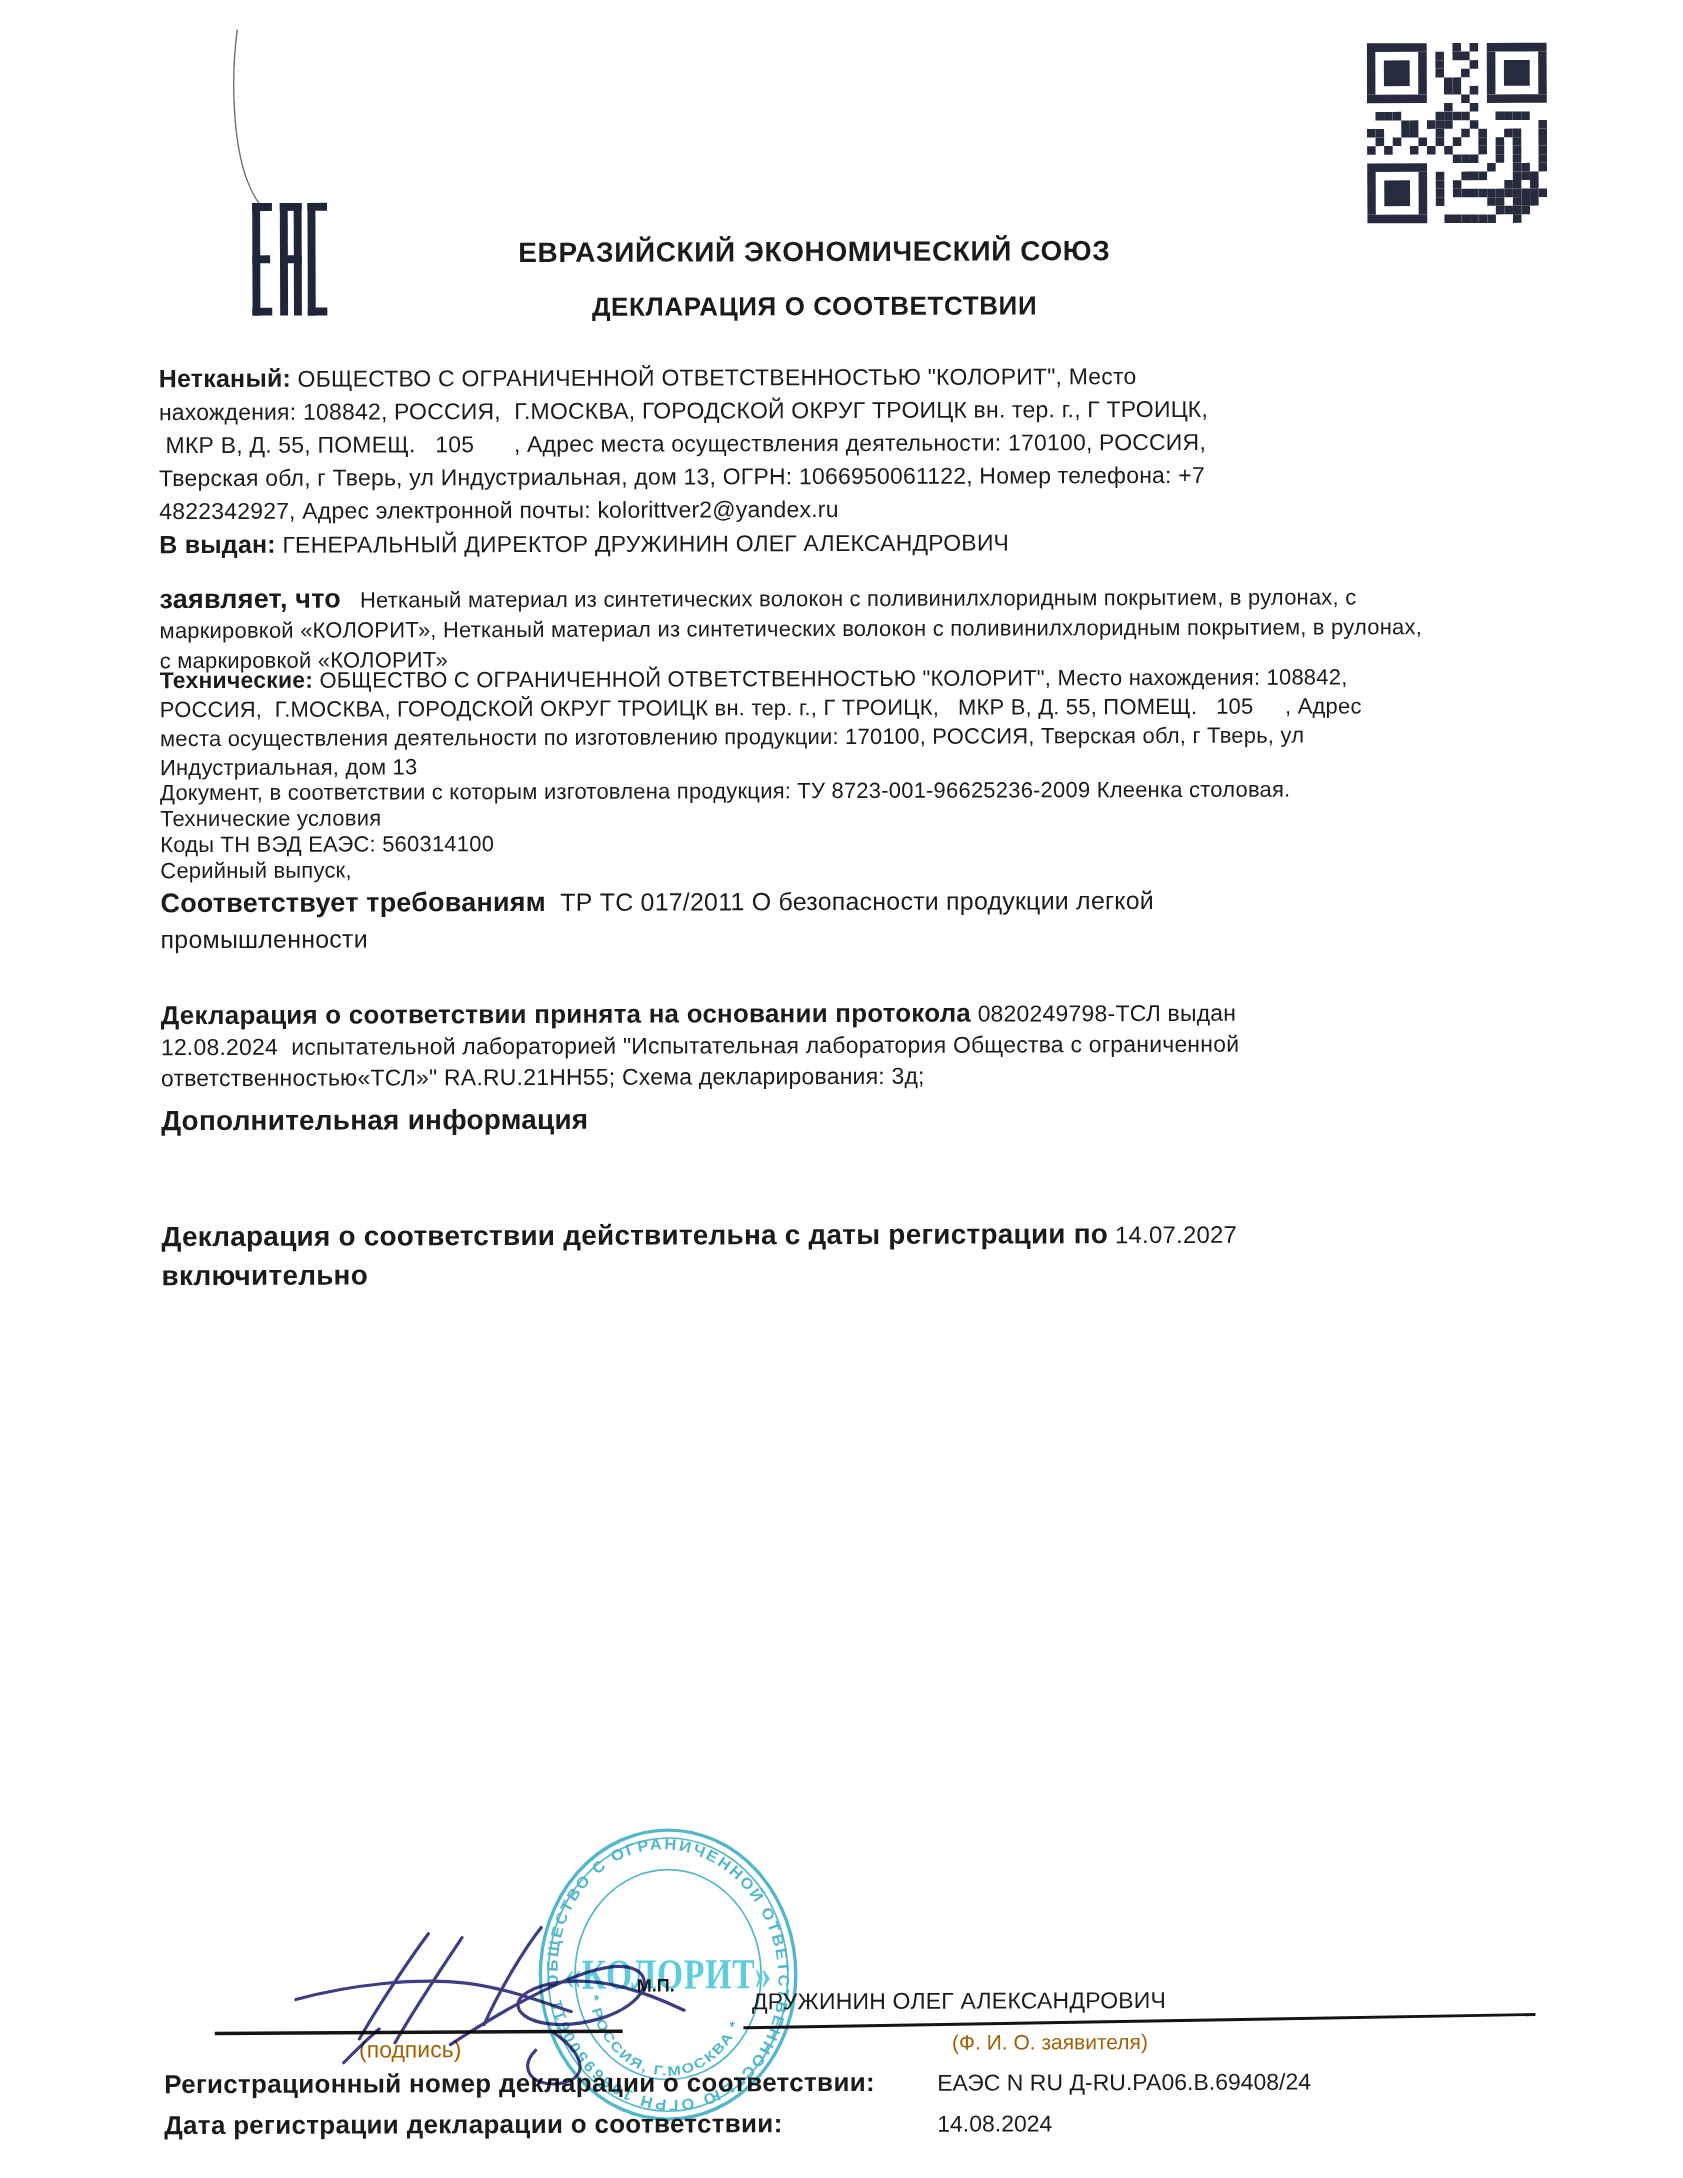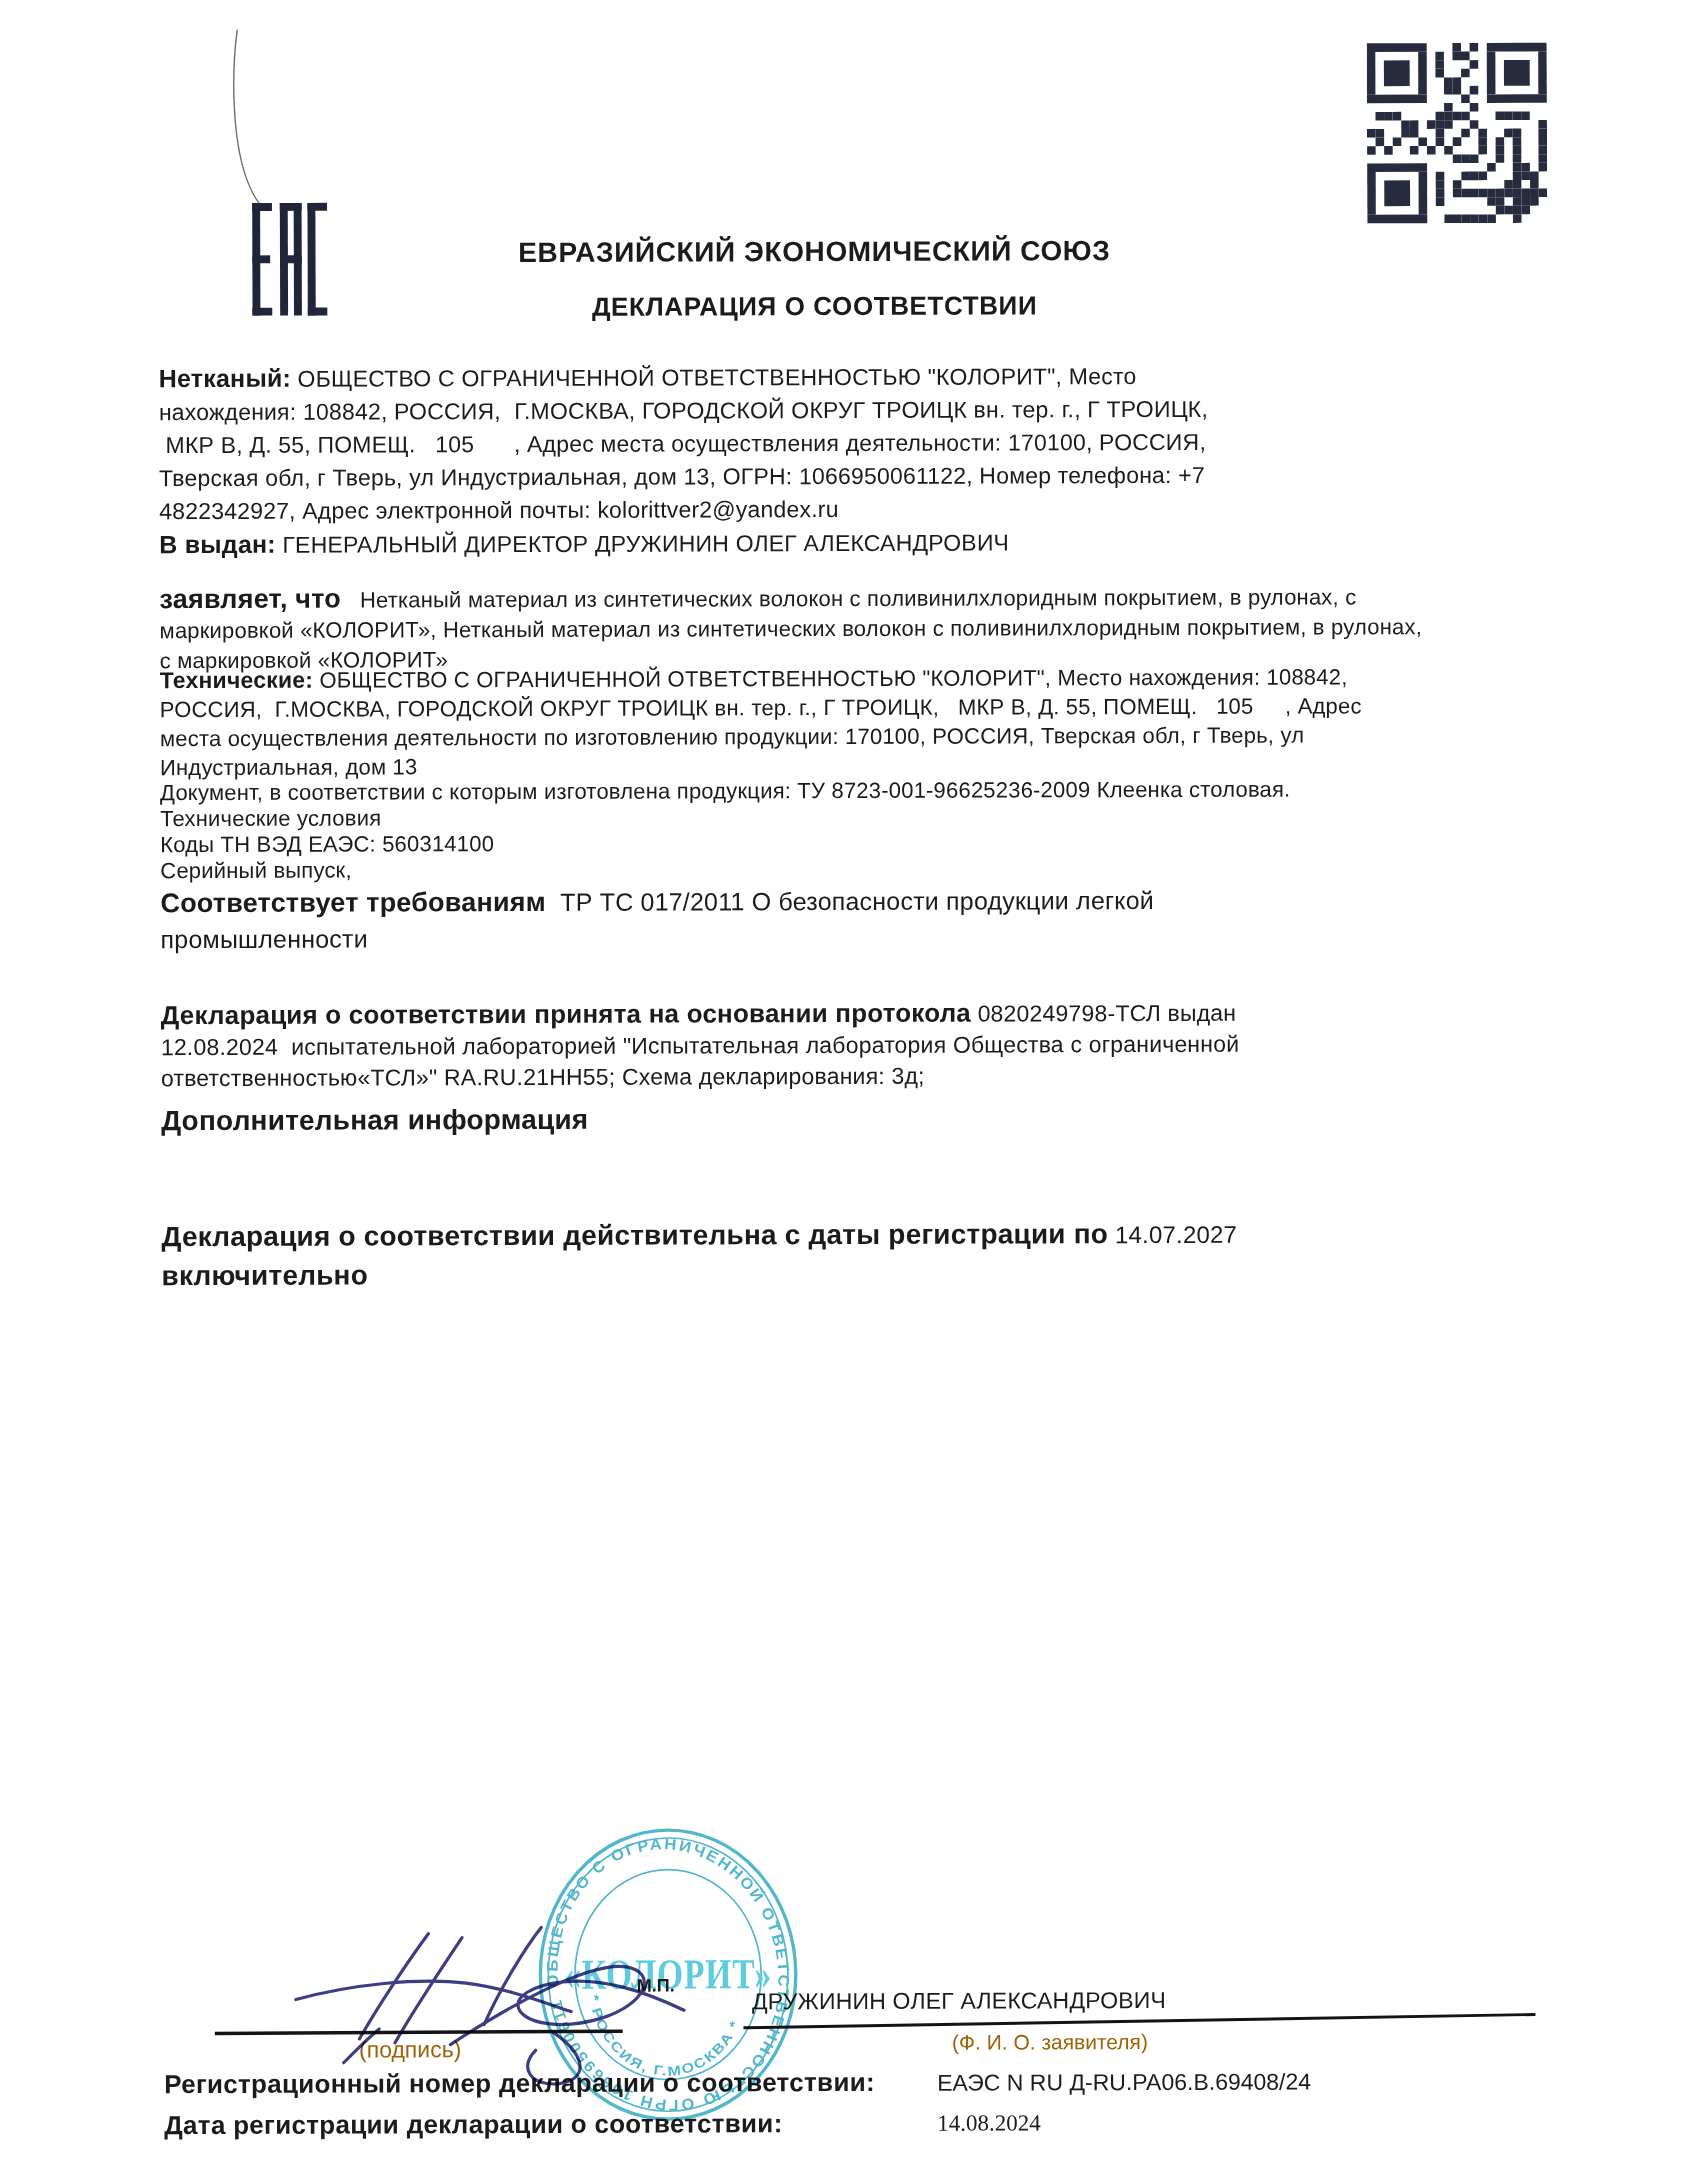--- a/index.html
+++ b/index.html
@@ -233,21 +233,21 @@
   </div>
 
   <div class="abs caption" style="left:356px;top:2035px;font-size:23px;">(подпись)</div>
   <div class="abs" style="left:634px;top:1975px;font-size:18px;font-weight:bold;">М.П.</div>
   <div class="abs" style="left:749px;top:1988px;font-size:23px;letter-spacing:0.2px;">ДРУЖИНИН ОЛЕГ АЛЕКСАНДРОВИЧ</div>
   <div class="abs caption" style="left:921px;top:2031px;font-size:21px;margin-left:28px;">(Ф. И. О. заявителя)</div>
 
   <div class="abs regrow-label" style="left:161px;top:2067px;font-size:26px;">Регистрационный номер декларации о соответствии:</div>
   <div class="abs" style="left:934px;top:2070px;font-size:23px;">ЕАЭС N RU Д-RU.РА06.В.69408/24</div>
   <div class="abs regrow-label" style="left:161px;top:2108px;font-size:26px;">Дата регистрации декларации о соответствии:</div>
-  <div class="abs" style="left:934px;top:2111px;font-size:23px;font-family:Liberation Serif, serif;">14.08.2024</div>
+  <div class="abs" style="left:934px;top:2111px;font-size:23px;">14.08.2024</div>
 
   <svg id="overlay" width="1683" height="2178" viewBox="0 0 1700 2200">
 
     <path d="M 243,28 C 236,80 239,140 251,176 C 256,190 260,198 265,204" fill="none" stroke="#4a4a4a" stroke-width="1.4" opacity="0.8"></path>
 
     <line x1="214" y1="2052" x2="626" y2="2051" stroke="#141414" stroke-width="3.5"></line>
 
     <line x1="748" y1="2048" x2="1548" y2="2037" stroke="#141414" stroke-width="3"></line>
 
     <g class="stamp-ink" opacity="0.83">

